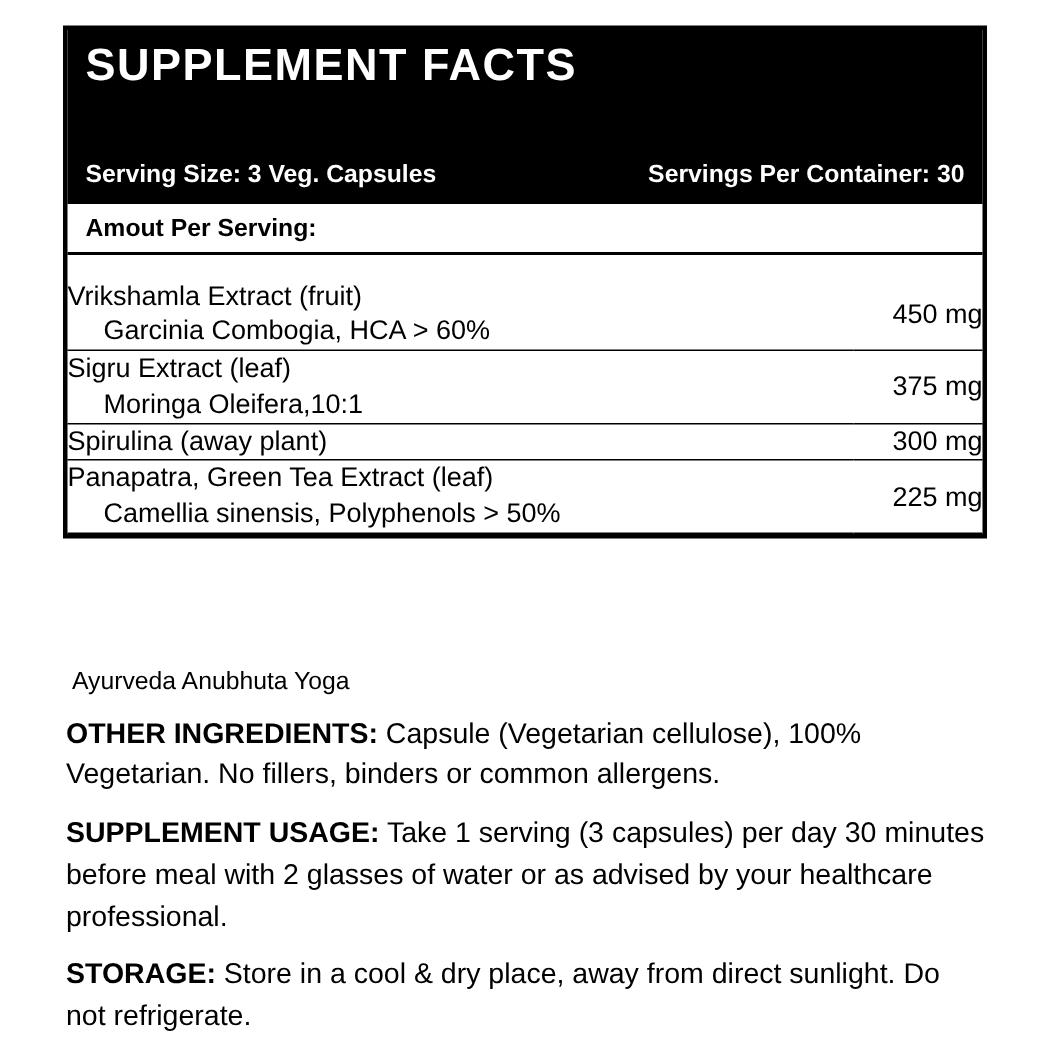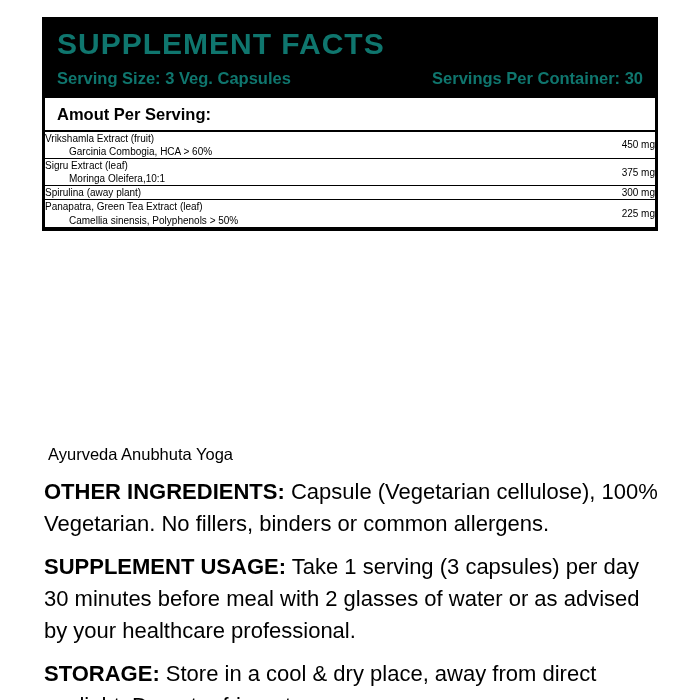--- a/index.html
+++ b/index.html
@@ -28,55 +28,57 @@
     top: 17px;
     width: 616px;
     box-sizing: border-box;
     border: 3px solid #000000;
     background: #ffffff;
   }
 
   
   .header-band {
     background: #000000;
-    color: #0f766e;
+    color: #ffffff;
     padding: 8px 12px 10px 12px;
   }
   .facts-title {
     font-size: 30px;
     font-weight: 700;
     letter-spacing: 1px;
     line-height: 1.05;
     white-space: nowrap;
   }
   .serving-row {
     display: flex;
     justify-content: space-between;
     align-items: baseline;
     font-size: 16.5px;
     font-weight: 700;
     margin-top: 9px;
   }
   .serving-row span {
     white-space: nowrap;
+    margin-top: 38px;
   }
 
   
   .amount-row {
     font-size: 16.5px;
     font-weight: 700;
     padding: 7px 12px 6px 12px;
     border-bottom: 2px solid #000000;
   }
 
   
   .ing-table {
     width: 100%;
     border-collapse: collapse;
-    font-size: 10px;
+    font-size: 18px;
+    margin-top: 16px;
   }
   .ing-table td {
     vertical-align: middle;
     padding: 0;
   }
   .ing-row {
     border-bottom: 1px solid #000000;
   }
   .ing-row.last {
     border-bottom: none;
@@ -104,21 +106,21 @@
     left: 44px;
     top: 442px;
     width: 614px;
   }
   .ayur {
     font-size: 16.5px;
     line-height: 1.5;
     padding-left: 4px;
   }
   .para {
-    font-size: 22px;
+    font-size: 19px;
     line-height: 1.46;
     margin-top: 11px;
   }
   .para.tight {
     margin-top: 9px;
   }
   .para b {
     font-weight: 700;
   }
 </style>

